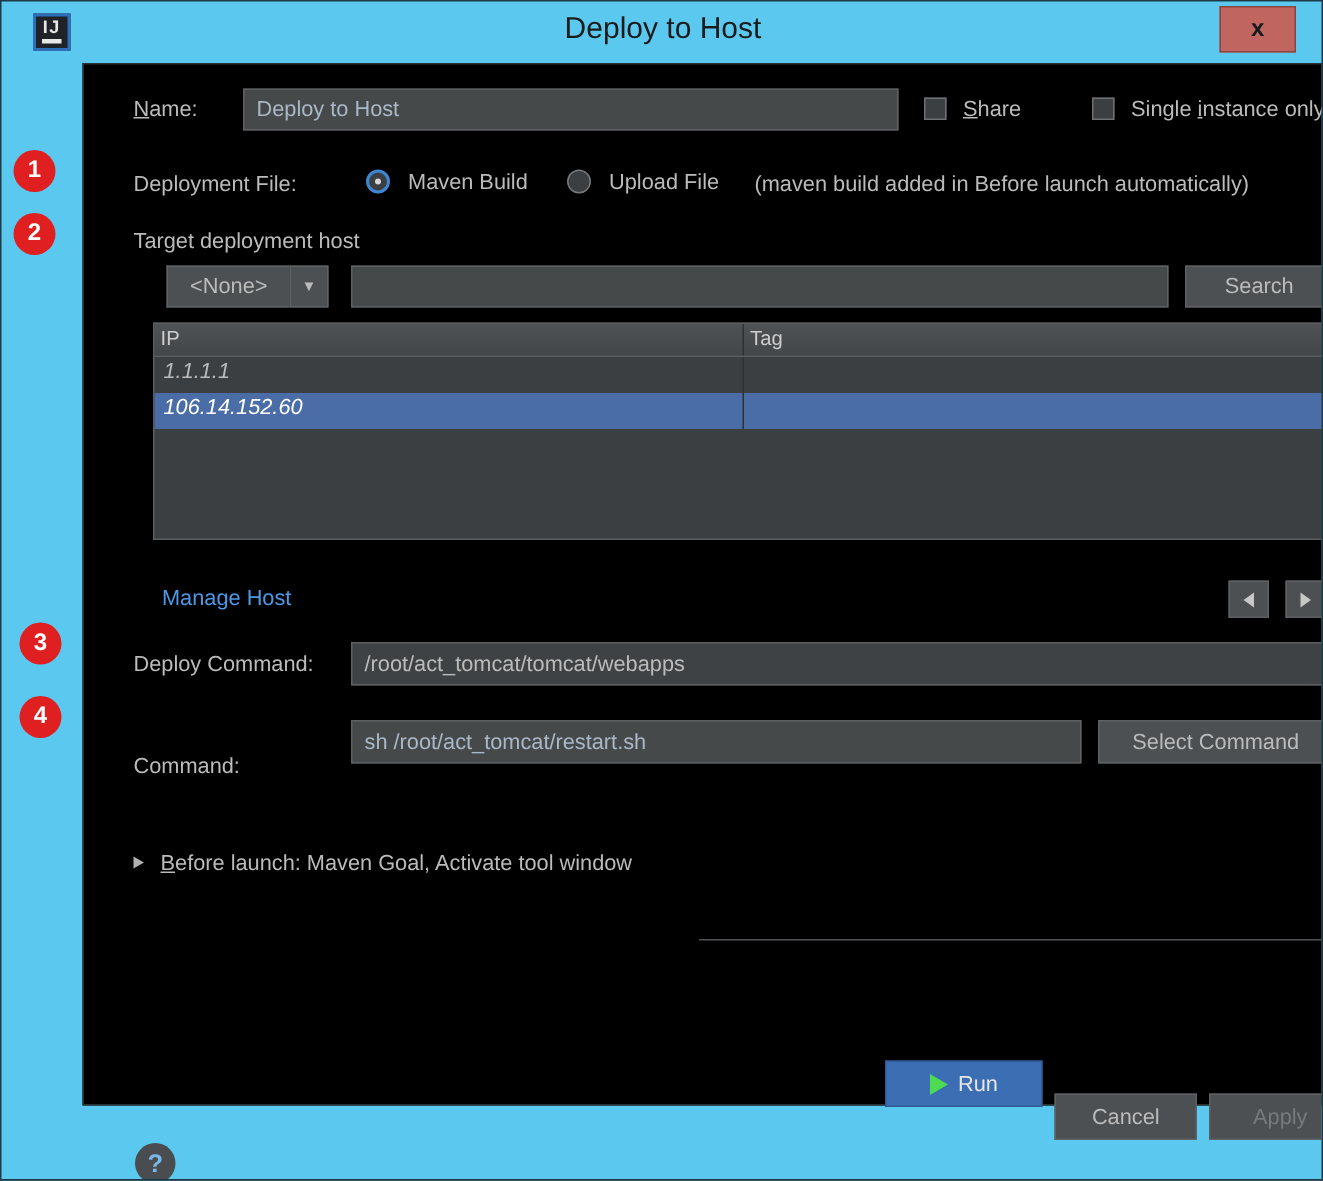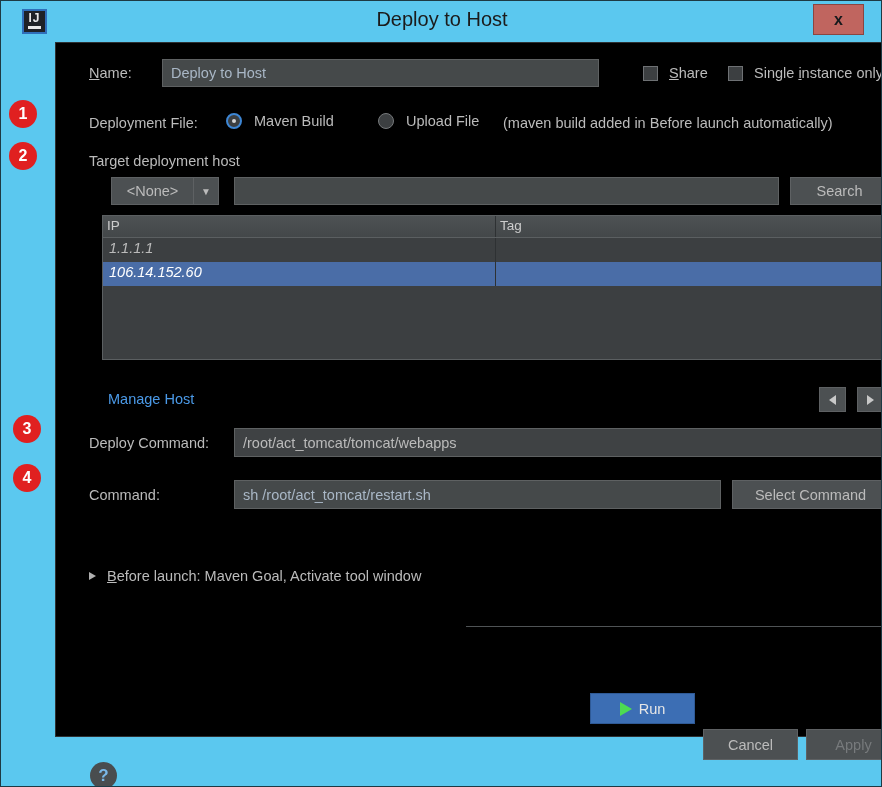--- a/index.html
+++ b/index.html
@@ -263,32 +263,32 @@
     <div id="app-icon">IJ<span class="bar"></span></div>
     <div id="title-text">Deploy to Host</div>
     <div id="close-button">x</div>
   </div>
 
   <div id="content">
 
     <div style="position:absolute; left:33px; top:22px;" class="lbl"><u>N</u>ame:</div>
     <div class="field" style="position:absolute; left:106px; top:16px; width:437px; height:28px;">Deploy to Host</div>
 
-    <div style="position:absolute; left:587px; top:22px;text-align:right;">
+    <div style="position:absolute; left:560px; top:22px;text-align:right;">
       <span class="cbox"></span>
       <span class="lbl" style="margin-left:7px;"><u>S</u>hare</span>
     </div>
     <div style="position:absolute; left:672px; top:22px;">
       <span class="cbox"></span>
       <span class="lbl" style="margin-left:7px;">Single <u>i</u>nstance only</span>
     </div>
 
     <div style="position:absolute; left:33px; top:72px;" class="lbl">Deployment File:</div>
 
-    <div style="position:absolute; left:170px; top:70px;">
+    <div style="position:absolute; left:188px; top:70px;">
       <span class="radio sel"></span>
       <span class="lbl" style="margin-left:8px;">Maven Build</span>
     </div>
     <div style="position:absolute; left:322px; top:70px;">
       <span class="radio"></span>
       <span class="lbl" style="margin-left:8px;">Upload File</span>
     </div>
     <div style="position:absolute; left:447px; top:72px;" class="lbl">(maven build added in Before launch automatically)</div>
 
     <div style="position:absolute; left:33px; top:110px;" class="lbl">Target deployment host</div>
@@ -321,34 +321,34 @@
     <div class="arrow-btn" style="position:absolute; left:763px; top:344px;">
       <span class="tri-l"></span>
     </div>
     <div class="arrow-btn" style="position:absolute; left:801px; top:344px;">
       <span class="tri-r"></span>
     </div>
 
     <div style="position:absolute; left:33px; top:392px;" class="lbl">Deploy Command:</div>
     <div class="field readonly" style="position:absolute; left:178px; top:385px; width:655px; height:29px;">/root/act_tomcat/tomcat/webapps</div>
 
-    <div style="position:absolute; left:33px; top:444px;" class="lbl">Command:</div>
+    <div style="position:absolute; left:33px; top:460px;" class="lbl">Command:</div>
     <div class="field" style="position:absolute; left:178px; top:437px; width:487px; height:29px;">sh /root/act_tomcat/restart.sh</div>
     <div class="btn" style="position:absolute; left:676px; top:437px; width:157px; height:29px;">Select Command</div>
 
 
     <div style="position:absolute; left:33px; top:525px;">
       <span class="collapse-tri"></span>
       <span class="lbl"><u>B</u>efore launch: Maven Goal, Activate tool window</span>
     </div>
     <div id="bl-rule"></div>
 
     <div id="help-btn">?</div>
 
-    <div class="btn" id="run-btn" style="position:absolute; left:534px; top:650px; width:105px; height:31px;">
+    <div class="btn" id="run-btn" style="position:absolute; left:534px; top:664px; width:105px; height:31px;">
       <span class="play-tri"></span>
       <span>Run</span>
     </div>
     <div class="btn disabled" style="position:absolute; left:750px; top:686px; width:95px; height:31px;">Apply</div>
     <div class="btn" style="position:absolute; left:647px; top:686px; width:95px; height:31px;">Cancel</div>
 
   </div>
 
   <div class="badge" style="left:8px;  top:99px;">1</div>
   <div class="badge" style="left:8px;  top:141px;">2</div>

